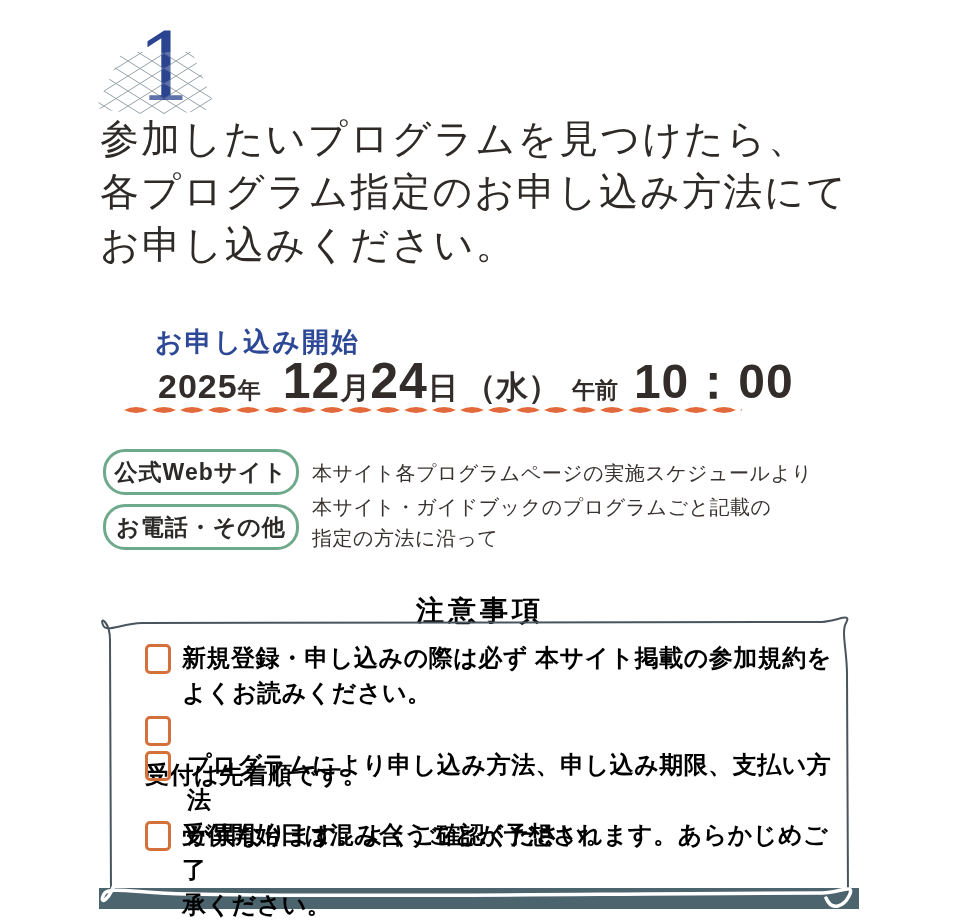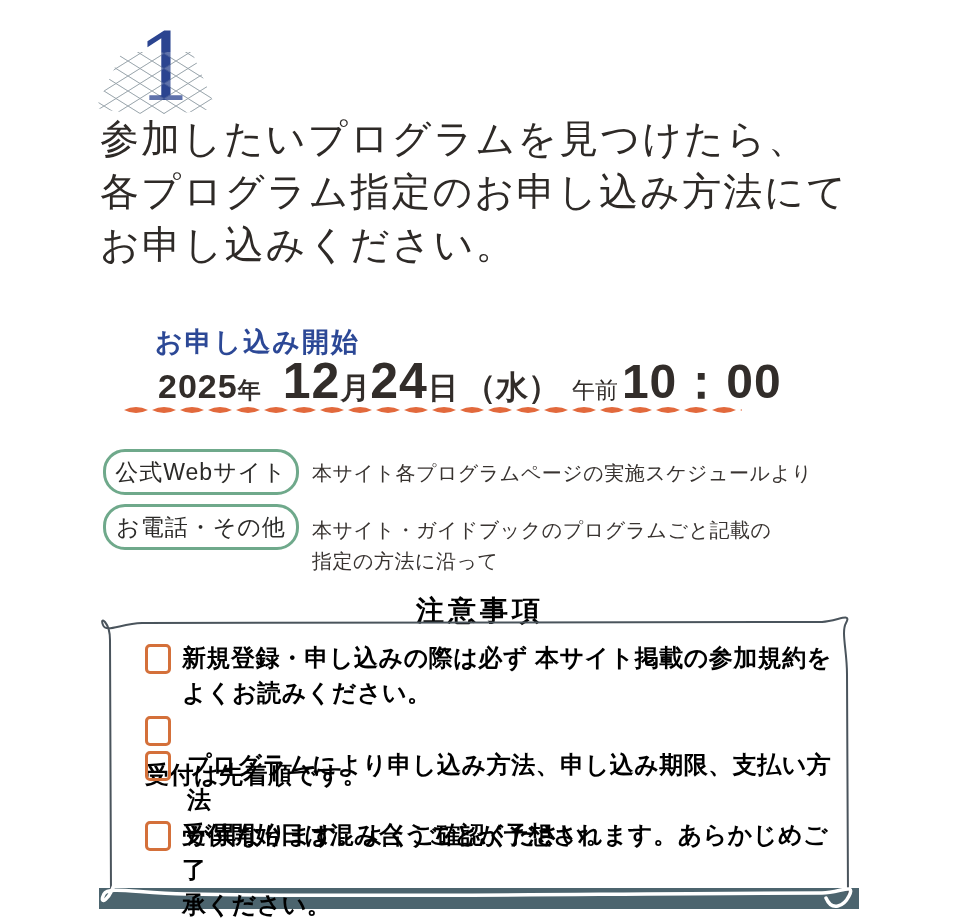--- a/index.html
+++ b/index.html
@@ -24,39 +24,39 @@
     font-size:27px;font-weight:bold;color:#2c4896;letter-spacing:2px;
   }
   .date-row{
     left:158px;top:350px;display:flex;align-items:baseline;color:#322d2a;
   }
   .d-year{font-size:34px;font-weight:600;letter-spacing:1px;}
   .d-ysuf{font-size:23px;font-weight:600;margin-right:22px;}
   .d-big{font-size:50px;font-weight:600;letter-spacing:1px;}
   .d-mid{font-size:30px;font-weight:600;}
   .d-week{font-size:32px;font-weight:600;margin-left:6px;}
-  .d-ampm{font-size:23px;font-weight:normal;margin-left:12px;margin-right:4px;}
+  .d-ampm{font-size:23px;font-weight:bold;margin-left:12px;margin-right:16px;}
   .d-time{font-size:48px;font-weight:600;letter-spacing:1px;}
   .dashes{left:122px;top:404px;}
   
   .pill{
     width:190px;height:40px;
     border:3px solid #6fa98b;border-radius:22px;
     display:flex;align-items:center;justify-content:center;
-    font-size:23px;font-weight:normal;color:#2b2a28;letter-spacing:1px;
+    font-size:23px;font-weight:bold;color:#2b2a28;letter-spacing:1px;
     background:#ffffff;
   }
   .pill1{left:103px;top:449px;}
   .pill2{left:103px;top:504px;}
   .m-desc{
     font-size:20px;font-weight:normal;color:#383330;line-height:31px;
     white-space:pre-line;letter-spacing:0.5px;
   }
   .desc1{left:312px;top:458px;}
-  .desc2{left:312px;top:492px;margin-top:23px;}
+  .desc2{left:312px;top:492px;}
   
   .notes-title{
     left:108px;top:592px;width:744px;text-align:center;
     font-size:28px;font-weight:bold;color:#000000;letter-spacing:4px;
   }
   .note-box-svg{left:96px;top:610px;}
   .note-item{
     position:absolute;left:145px;width:690px;
     display:flex;align-items:flex-start;gap:11px;
   }

